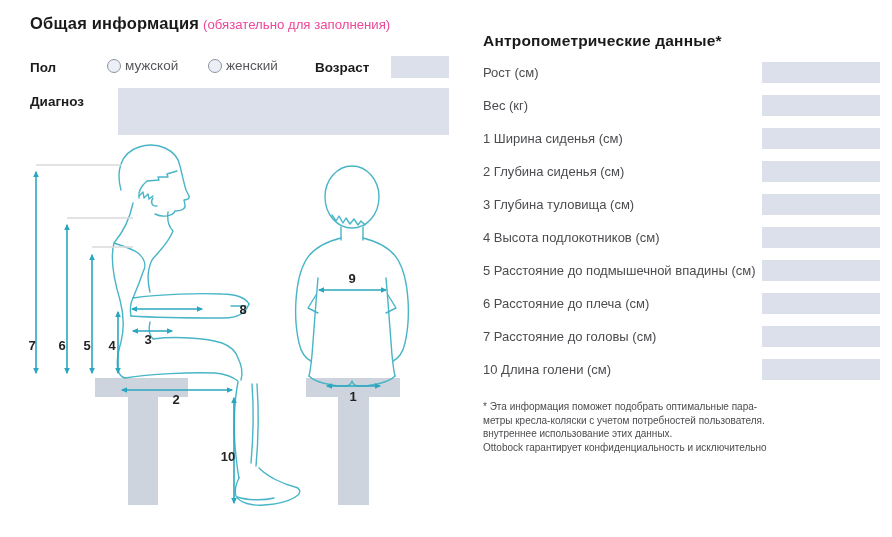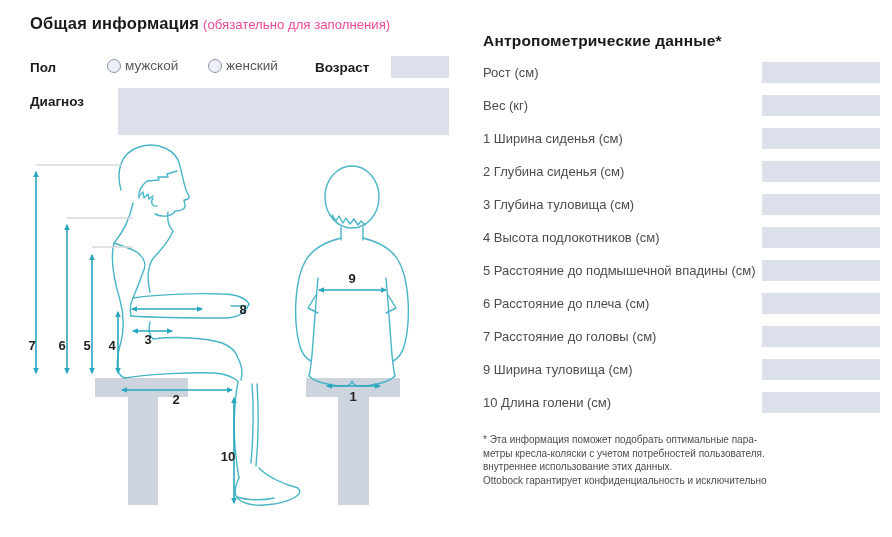--- a/index.html
+++ b/index.html
@@ -208,24 +208,20 @@
       </div>
       <div class="a-row">
         <span class="a-label">6 Расстояние до плеча (см)</span>
         <span class="a-field"></span>
       </div>
       <div class="a-row">
         <span class="a-label">7 Расстояние до головы (см)</span>
         <span class="a-field"></span>
       </div>
       <div class="a-row">
-        <span class="a-label">9 Ширина туловища (см)</span>
-        <span class="a-field"></span>
-      </div>
-      <div class="a-row">
         <span class="a-label">10 Длина голени (см)</span>
         <span class="a-field"></span>
       </div>
     </div>
 
     <div class="footnote">
       <div class="fn-line">* Эта информация поможет подобрать оптимальные пара-</div>
       <div class="fn-line">метры кресла-коляски с учетом потребностей пользователя.</div>
       <div class="fn-line">внутреннее использование этих данных.</div>
       <div class="fn-line">Ottobock гарантирует конфиденциальность и исключительно</div>

